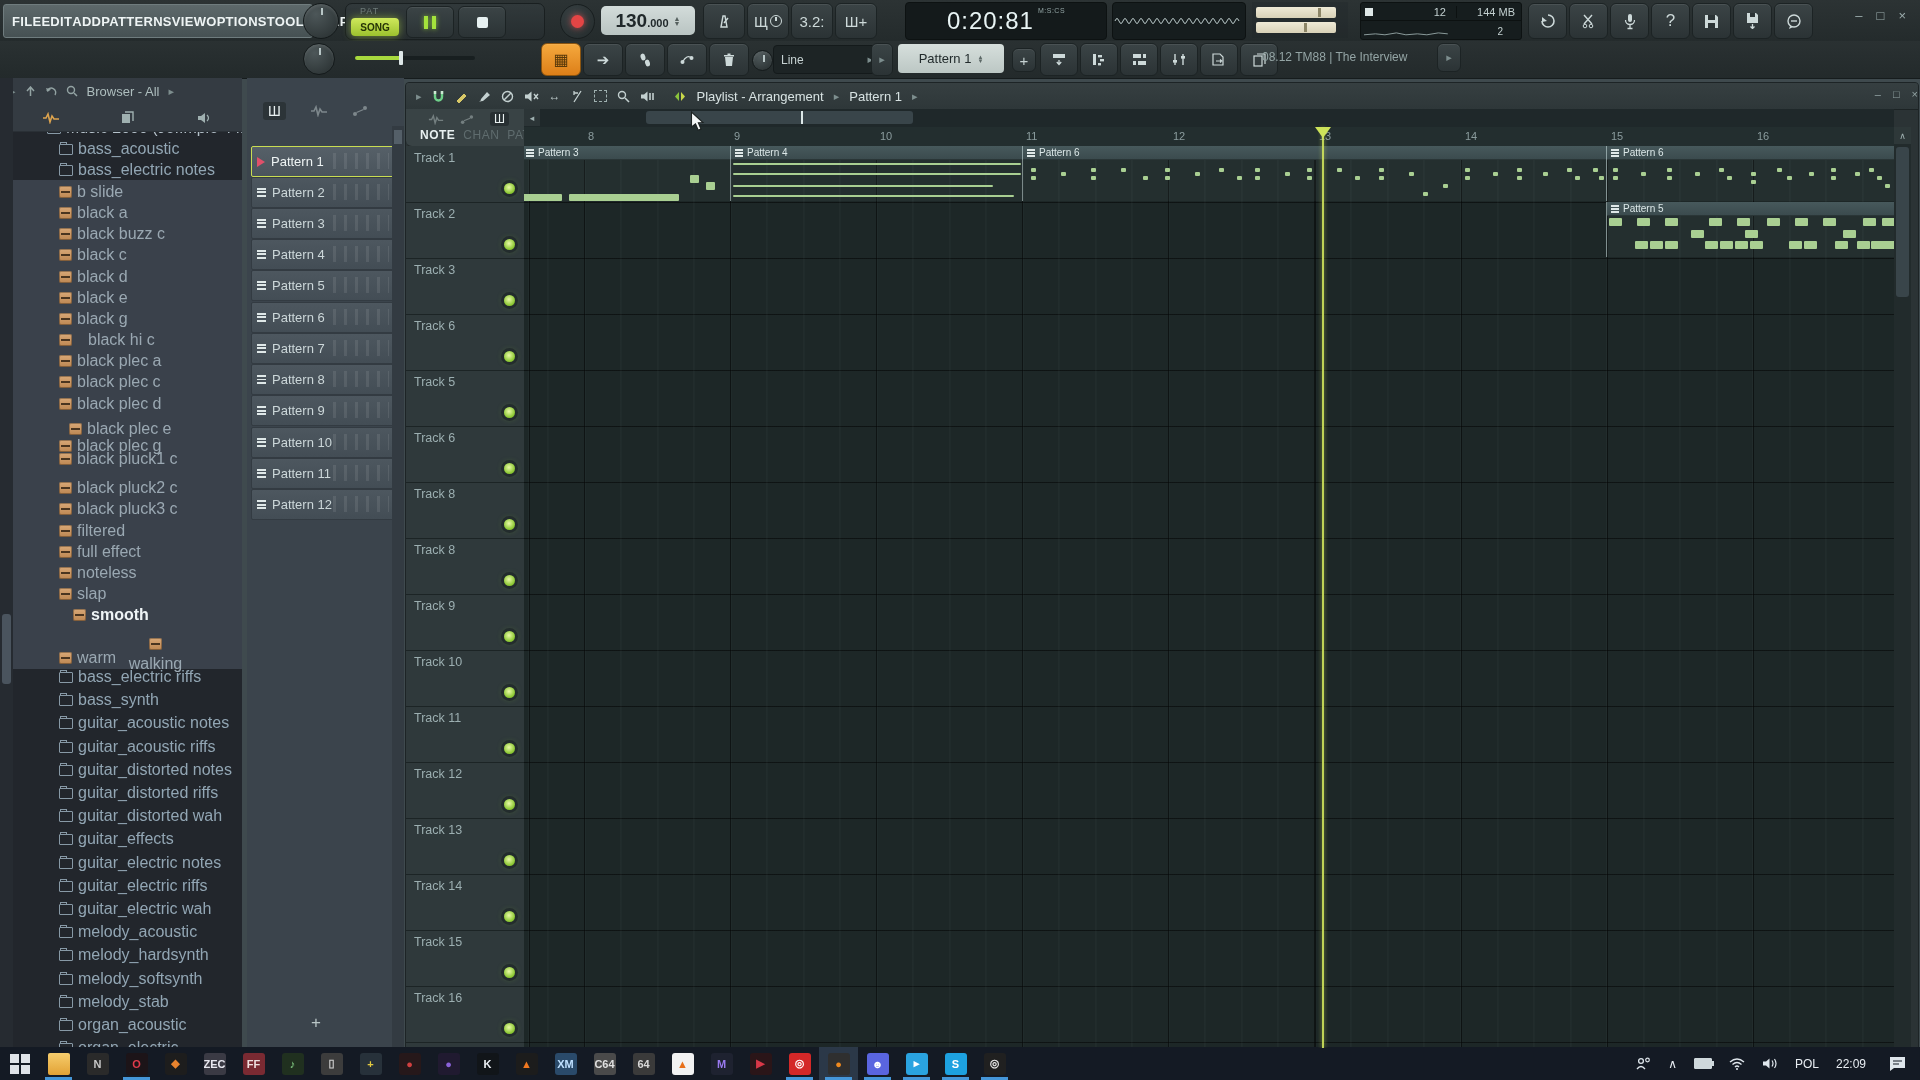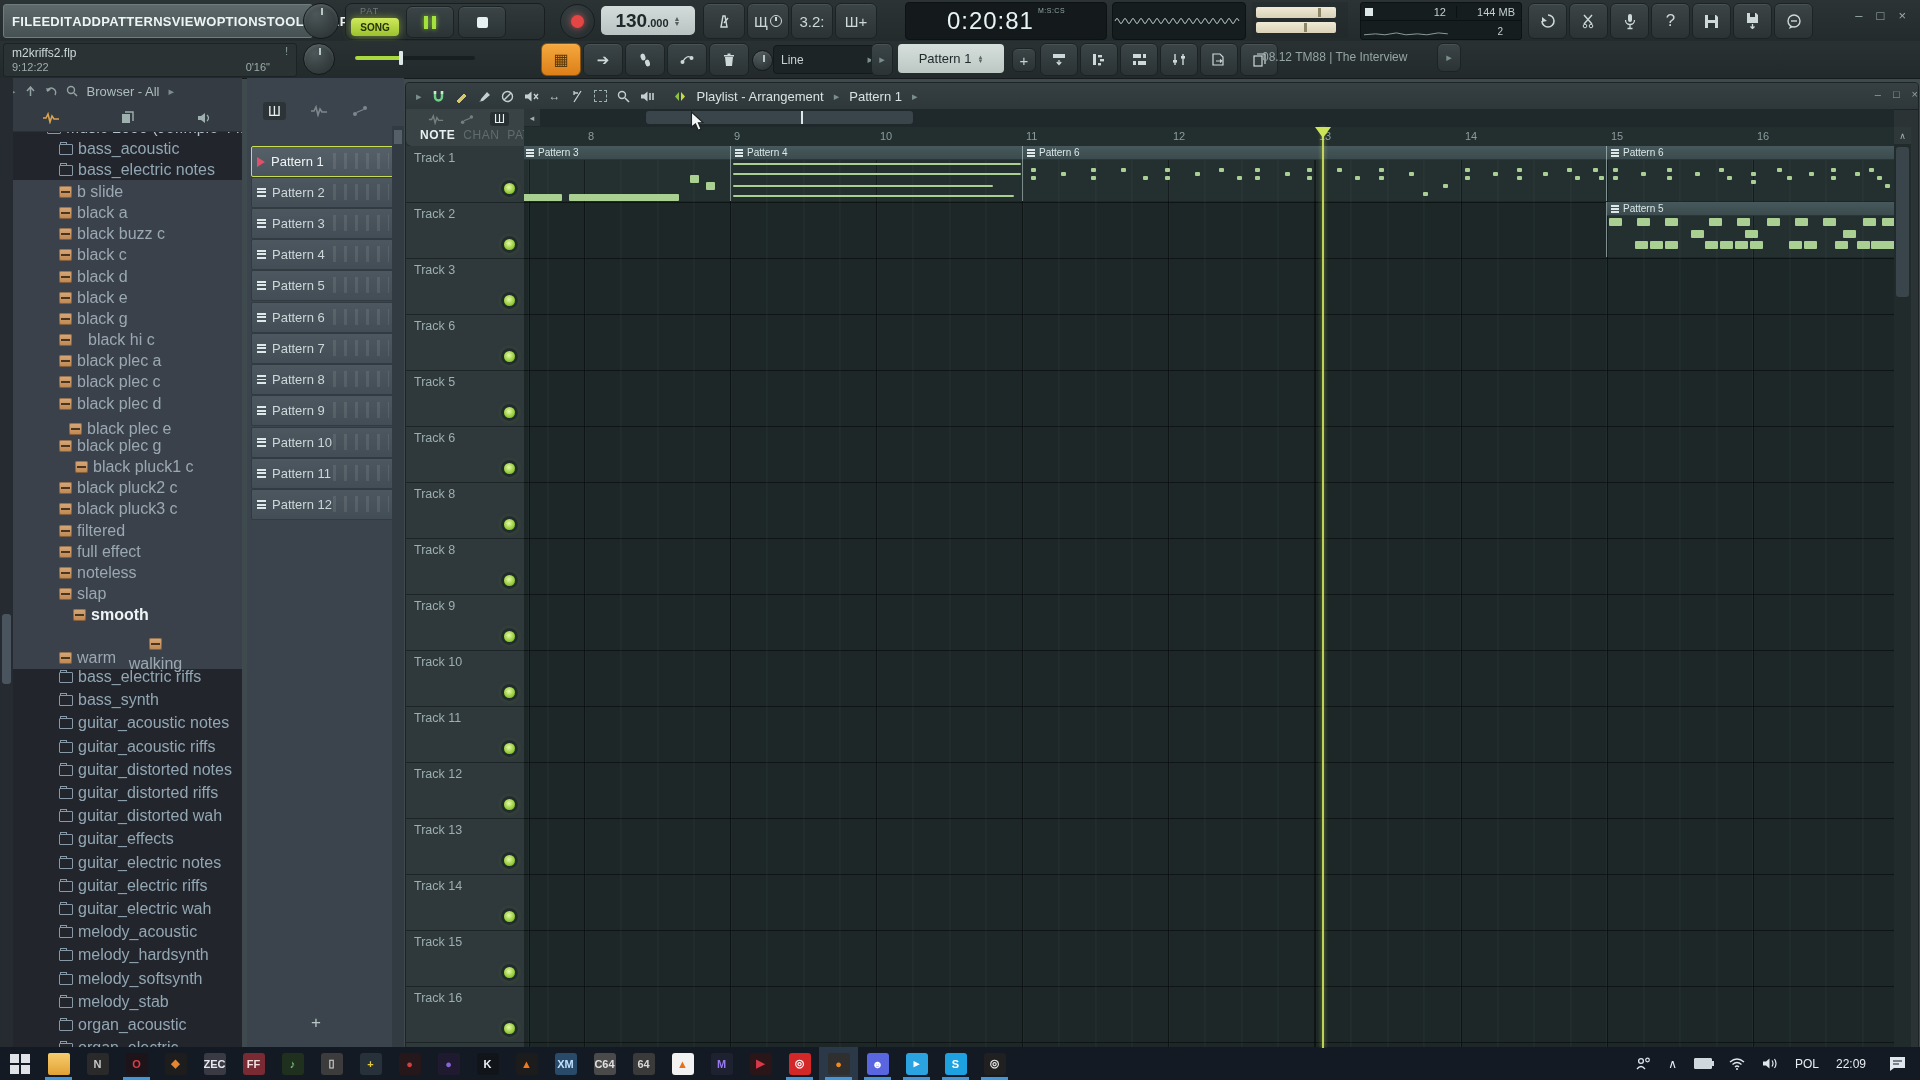--- a/index.html
+++ b/index.html
@@ -348,26 +348,20 @@
     </div>
 
     <div id="win-ctl1" class="wctl">
       <span>–</span>
       <span>□</span>
       <span>×</span>
     </div>
   </div>
 
   <div id="row2">
-    <div id="hintpanel">
-      <span class="fn">m2kriffs2.flp</span>
-      <span class="tm">9:12:22</span>
-      <span class="ln">0'16"</span>
-      <span class="bang">!</span>
-    </div>
     <div class="knob abs" style="left:303px;top:2px;width:30px;height:30px;"></div>
     <div id="shuffle">
         <div class="fill"></div>
         <div class="hd"></div>
       </div>
 
     <div class="btn ico-row2" id="orange-btn" style="left:541px;">
       <span class="glyph">▦</span>
     </div>
     <div class="btn ico-row2" style="left:583px;">
@@ -541,21 +535,21 @@
         <div class="tree-item" data-type="sample" style="top: 340px; padding-left: 56px;">
           <i class="t-ico"></i>
           <span>black plec e</span>
         </div>
 
         <div class="tree-item" data-type="sample" style="top: 357px; padding-left: 46px;">
           <i class="t-ico"></i>
           <span>black plec g</span>
         </div>
 
-        <div class="tree-item" data-type="sample" style="top: 378px; padding-left: 62px;">
+        <div class="tree-item" data-type="sample" style="top: 370px; padding-left: 46px;">
           <i class="t-ico"></i>
           <span>black pluck1 c</span>
         </div>
 
         <div class="tree-item" data-type="sample" style="top: 399px; padding-left: 46px;">
           <i class="t-ico"></i>
           <span>black pluck2 c</span>
         </div>
 
         <div class="tree-item" data-type="sample" style="top: 420px; padding-left: 46px;">

